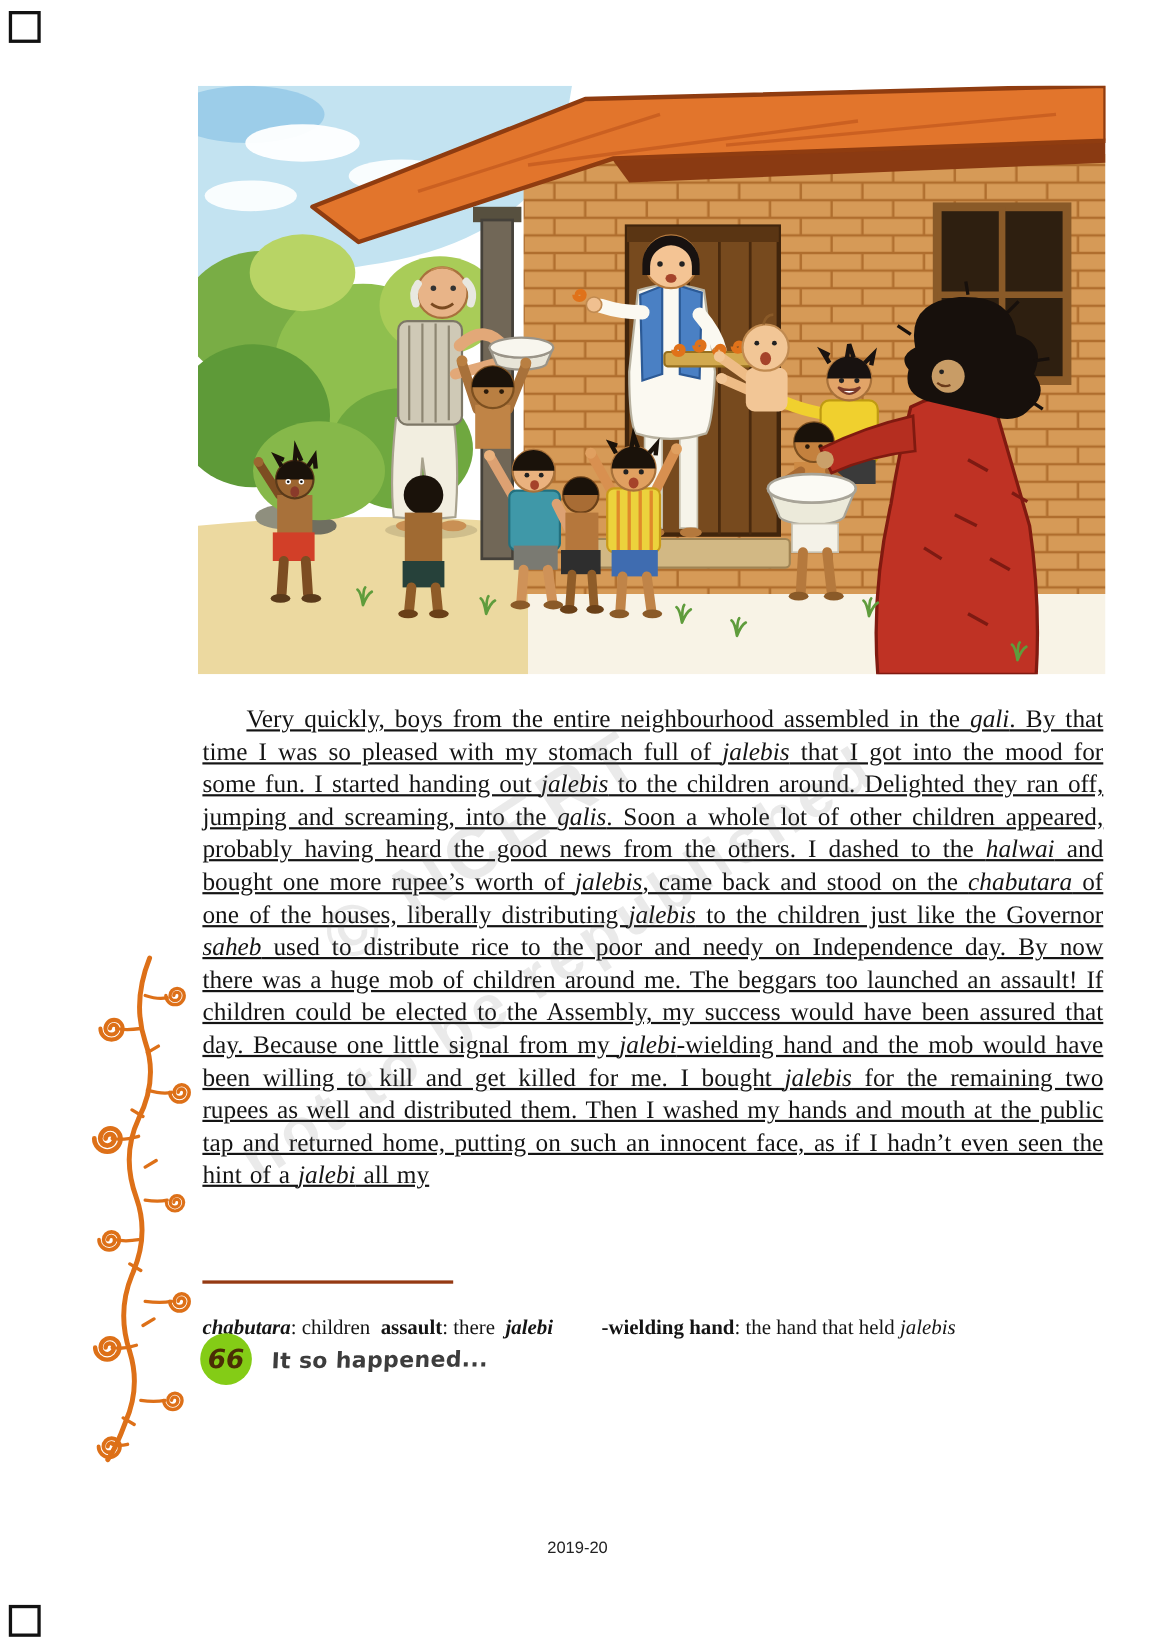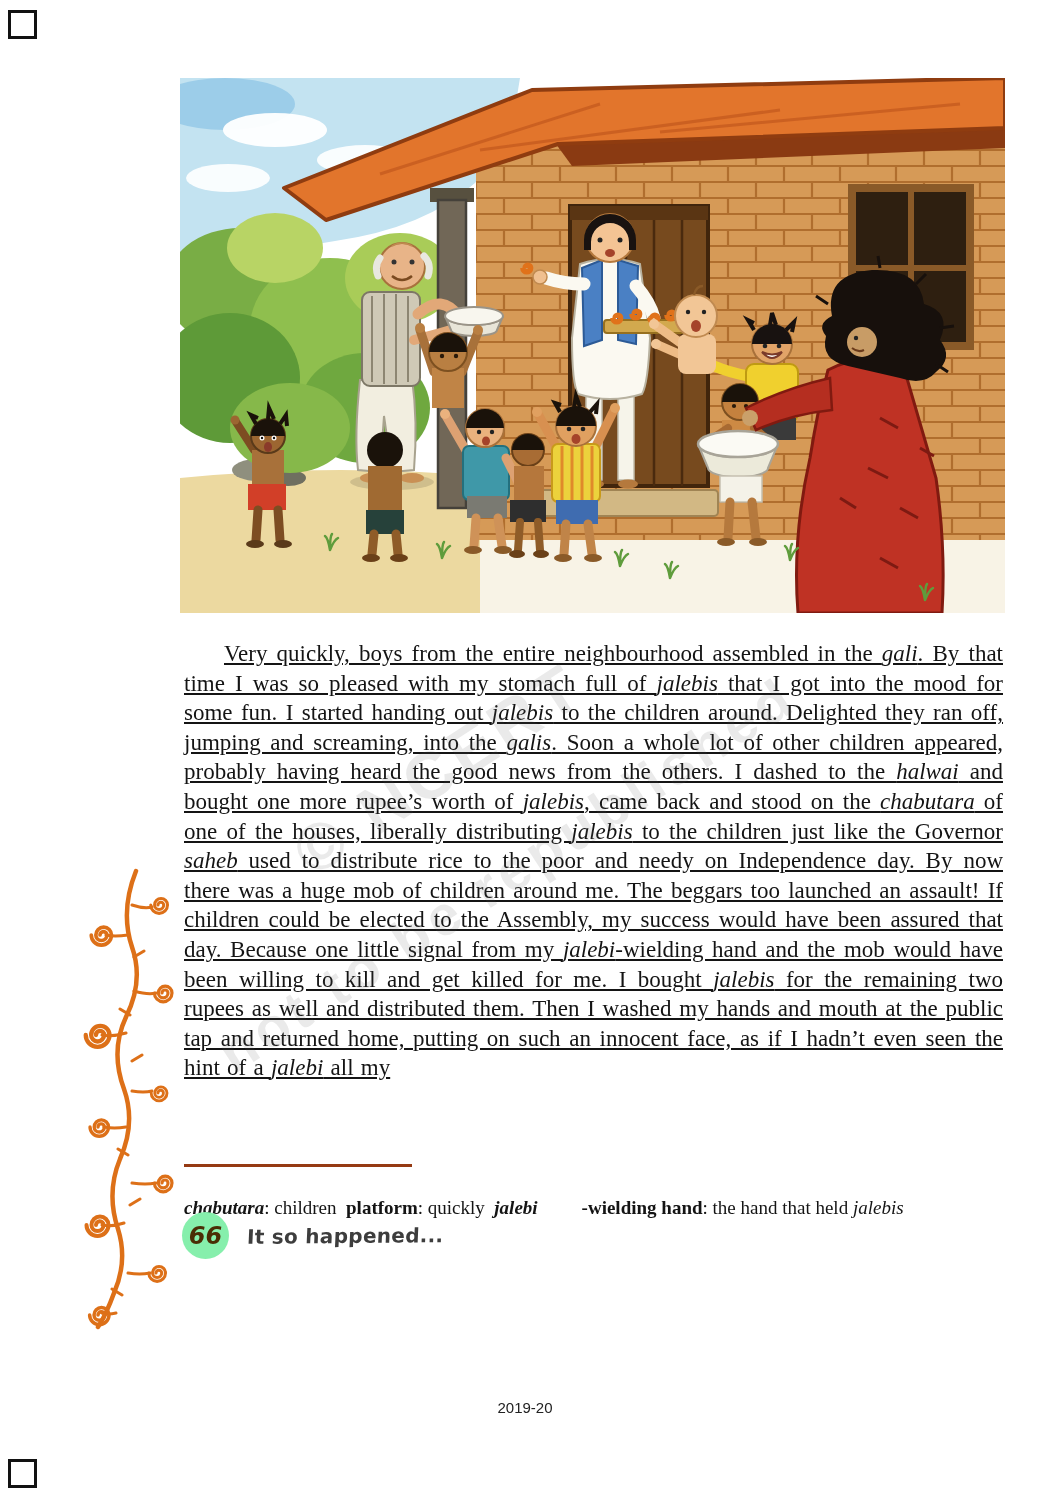--- a/index.html
+++ b/index.html
@@ -303,21 +303,21 @@
 </svg>
 
 <p class="story"><span>Very quickly, boys from the entire neighbourhood assembled in the </span><span style="font-style: italic;">gali</span><span>. By that time I was so pleased with my stomach full of </span><span style="font-style: italic;">jalebis</span><span> that I got into the mood for some fun. I started handing out </span><span style="font-style: italic;">jalebis</span><span> to the children around. Delighted they ran off, jumping and screaming, into the </span><span style="font-style: italic;">galis</span><span>. Soon a whole lot of other children appeared, probably having heard the good news from the others. I dashed to the </span><span style="font-style: italic;">halwai</span><span> and bought one more rupee’s worth of </span><span style="font-style: italic;">jalebis</span><span>, came back and stood on the </span><span style="font-style: italic;">chabutara</span><span> of one of the houses, liberally distributing </span><span style="font-style: italic;">jalebis</span><span> to the children just like the Governor </span><span style="font-style: italic;">saheb</span><span> used to distribute rice to the poor and needy on Independence day. By now there was a huge mob of children around me. The beggars too launched an assault! If children could be elected to the Assembly, my success would have been assured that day. Because one little signal from my </span><span style="font-style: italic;">jalebi</span><span>-wielding hand and the mob would have been willing to kill and get killed for me. I bought </span><span style="font-style: italic;">jalebis</span><span> for the remaining two rupees as well and distributed them. Then I washed my hands and mouth at the public tap and returned home, putting on such an innocent face, as if I hadn’t even seen the hint of a </span><span style="font-style: italic;">jalebi</span><span> all my</span></p>
 
 <div class="watermark">
   <div class="wm1">© NCERT</div>
   <div class="wm2">not to be republished</div>
 </div>
 
 <div class="footnote-rule"></div>
-<p class="footnote"><span style="font-style: italic; font-weight: bold;">chabutara</span><span>: children  </span><span style="font-weight: bold;">platform</span><span>: quickly  </span><span style="font-style: italic; font-weight: bold;">jalebi</span><span style="font-weight: bold; margin-left: 44px;">-wielding hand</span><span>: the hand that held </span><span style="font-style: italic;">jalebis</span></p>
+<p class="footnote"><span style="font-style: italic; font-weight: bold;">chabutara</span><span>: children  </span><span style="font-weight: bold;">assault</span><span>: there  </span><span style="font-style: italic; font-weight: bold;">jalebi</span><span style="font-weight: bold; margin-left: 44px;">-wielding hand</span><span>: the hand that held </span><span style="font-style: italic;">jalebis</span></p>
 
 <svg class="vine" width="130" height="480" viewBox="0 0 130 480" aria-hidden="true">
   <defs>
     <path id="vspiral" d="M0 0 a3 3 0 0 1 6 0 a4.8 4.8 0 0 1 -9.6 0 a6.8 6.8 0 0 1 13.6 0 a8.8 8.8 0 0 1 -17.6 0" fill="none"></path>
   </defs>
   <g stroke="#dd7018" fill="none" stroke-linecap="round">
     <path d="M66 6 q-16 40 -4 76 q12 34 -6 70 q-16 34 -2 72 q12 34 -4 70 q-14 34 -2 70 q10 32 -4 64 q-8 22 -16 34" stroke-width="4.5"></path>
     <path d="M62 40 q12 4 20 2 M58 70 q-14 2 -22 0 M64 126 q14 4 22 2 M56 168 q-14 4 -24 2 M62 226 q12 2 20 0 M56 262 q-12 2 -22 0 M62 318 q14 2 24 0 M54 358 q-12 4 -22 2 M58 408 q12 2 22 0 M46 448 q-8 2 -14 0" stroke-width="3"></path>
     <path d="M64 92 l10 -6 M60 150 l-10 -6 M62 196 l10 -6 M58 290 l-10 -6 M60 340 l10 -6 M52 430 l-10 -6" stroke-width="3"></path>
     <g stroke-width="3.2">
@@ -328,18 +328,18 @@
       <use href="#vspiral" transform="translate(88 228) scale(0.9)"></use>
       <use href="#vspiral" transform="translate(28 262) scale(1.05)"></use>
       <use href="#vspiral" transform="translate(92 318) scale(1.0)"></use>
       <use href="#vspiral" transform="translate(26 360) scale(1.25)"></use>
       <use href="#vspiral" transform="translate(86 408) scale(0.95)"></use>
       <use href="#vspiral" transform="translate(28 450) scale(1.1)"></use>
     </g>
   </g>
 </svg>
 
-<div class="page-badge" style="background:#86efac;">
+<div class="page-badge" style="background:#84cc16;">
   <span>66</span>
 </div>
 <div class="running-title">It so happened...</div>
 
 <div class="page-footer">2019-20</div>
 
 </body></html>

